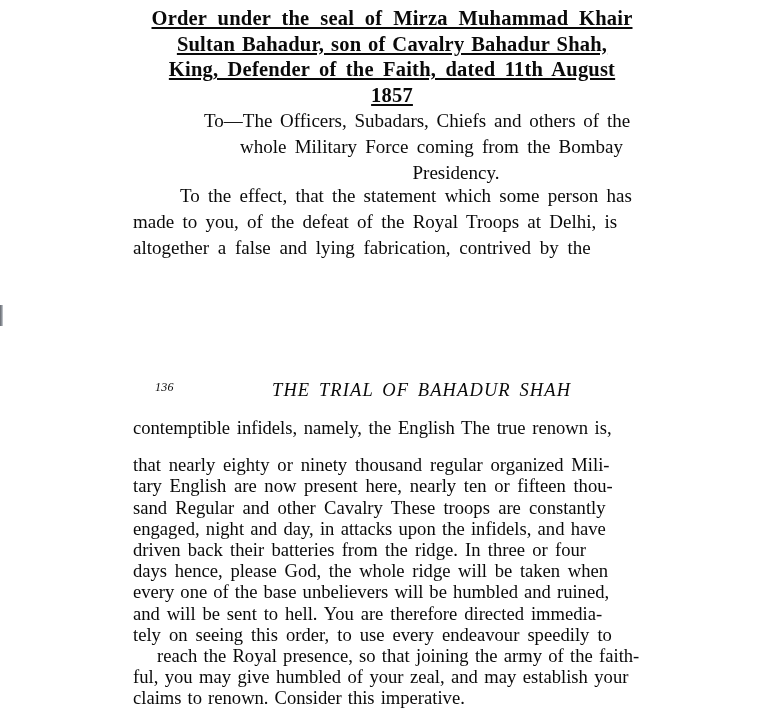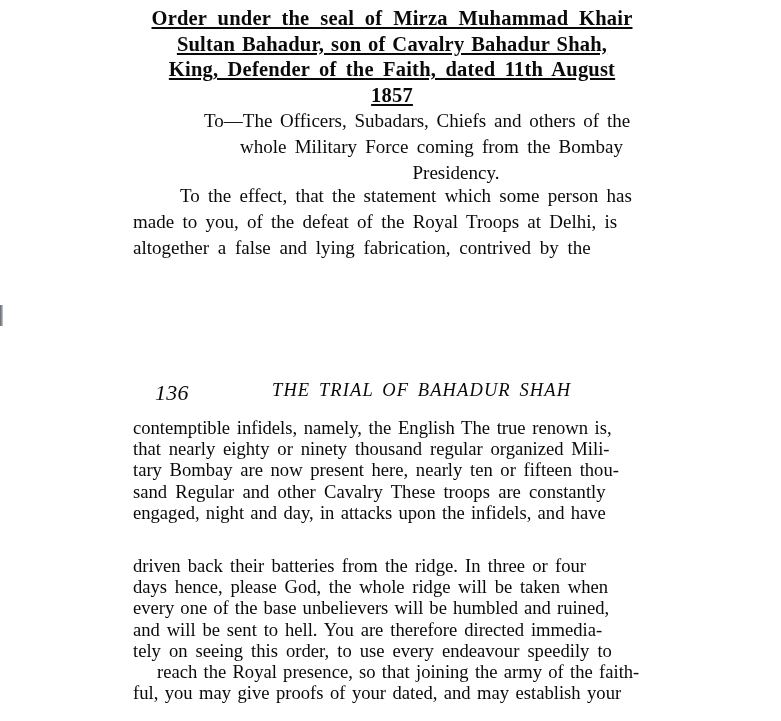--- a/index.html
+++ b/index.html
@@ -100,21 +100,21 @@
     width: 529px;
     height: 22px;
     font-style: italic;
     font-size: 18px;
   }
   .folio {
     position: absolute;
     left: 22px;
     top: 0;
     font-style: italic;
-    font-size: 22px;
+    font-size: 12px;
     letter-spacing: 0.3px;
   }
   .head-title {
     position: absolute;
     left: 139px;
     top: 0;
     font-size: 18.5px;
     letter-spacing: 1.1px;
     word-spacing: 3px;
     white-space: nowrap;
@@ -128,25 +128,25 @@
     width: 533px;
     font-size: 18.6px;
     line-height: 21.2px;
   }
   .body-block .bl {
     display: block;
     white-space: nowrap;
     height: 21.2px;
   }
   .bl-1  { word-spacing: 2.0px; }
-  .bl-2  { word-spacing: 3.2px; }
+  .bl-2  { word-spacing: 3.2px; margin-top: 16px; }
   .bl-3  { word-spacing: 3.0px; }
   .bl-4  { word-spacing: 3.6px; }
   .bl-5  { word-spacing: 1.6px; }
-  .bl-6  { word-spacing: 2.6px; margin-top: 32px; }
+  .bl-6  { word-spacing: 2.6px; }
   .bl-7  { word-spacing: 3.0px; }
   .bl-8  { word-spacing: 1.4px; }
   .bl-9  { word-spacing: 2.2px; }
   .bl-10 { word-spacing: 3.4px; }
   .bl-11 { word-spacing: 1.6px; margin-left: 24px; }
   .bl-12 { word-spacing: 1.8px; }
   .bl-13 { word-spacing: 1.4px; }
 </style>
 </head>
 <body>
@@ -175,25 +175,26 @@
   </div>
 
   <div class="running-head">
     <span class="folio">136</span>
     <span class="head-title">THE TRIAL OF BAHADUR SHAH</span>
   </div>
 
   <div class="body-block">
     <span class="bl bl-1">contemptible infidels, namely, the English   The true renown is,</span>
     <span class="bl bl-2">that nearly eighty or ninety thousand regular organized Mili-</span>
-    <span class="bl bl-3">tary Bombay are now present here, nearly ten or fifteen thou-</span>
+    <span class="bl bl-3">tary English are now present here, nearly ten or fifteen thou-</span>
     <span class="bl bl-4">sand Regular and other Cavalry   These troops are constantly</span>
     <span class="bl bl-5">engaged, night and day, in attacks upon the infidels, and have</span>
     <span class="bl bl-6">driven back their batteries from the ridge.  In three or four</span>
     <span class="bl bl-7">days hence, please God, the whole ridge will be taken when</span>
     <span class="bl bl-8">every one of the base unbelievers will be humbled and ruined,</span>
     <span class="bl bl-9">and will be sent to hell.   You are therefore directed immedia-</span>
     <span class="bl bl-10">tely on seeing this order, to use every endeavour speedily to</span>
     <span class="bl bl-11">reach the Royal presence, so that joining the army of the faith-</span>
-    <span class="bl bl-12">ful, you may give proofs of your dated, and may establish your</span>
+    <span class="bl bl-12">ful, you may give humbled of your zeal, and may establish your</span>
+    <span class="bl bl-13">claims to renown.   Consider this imperative.</span>
   </div>
 
 </div>
 
 </body></html>

